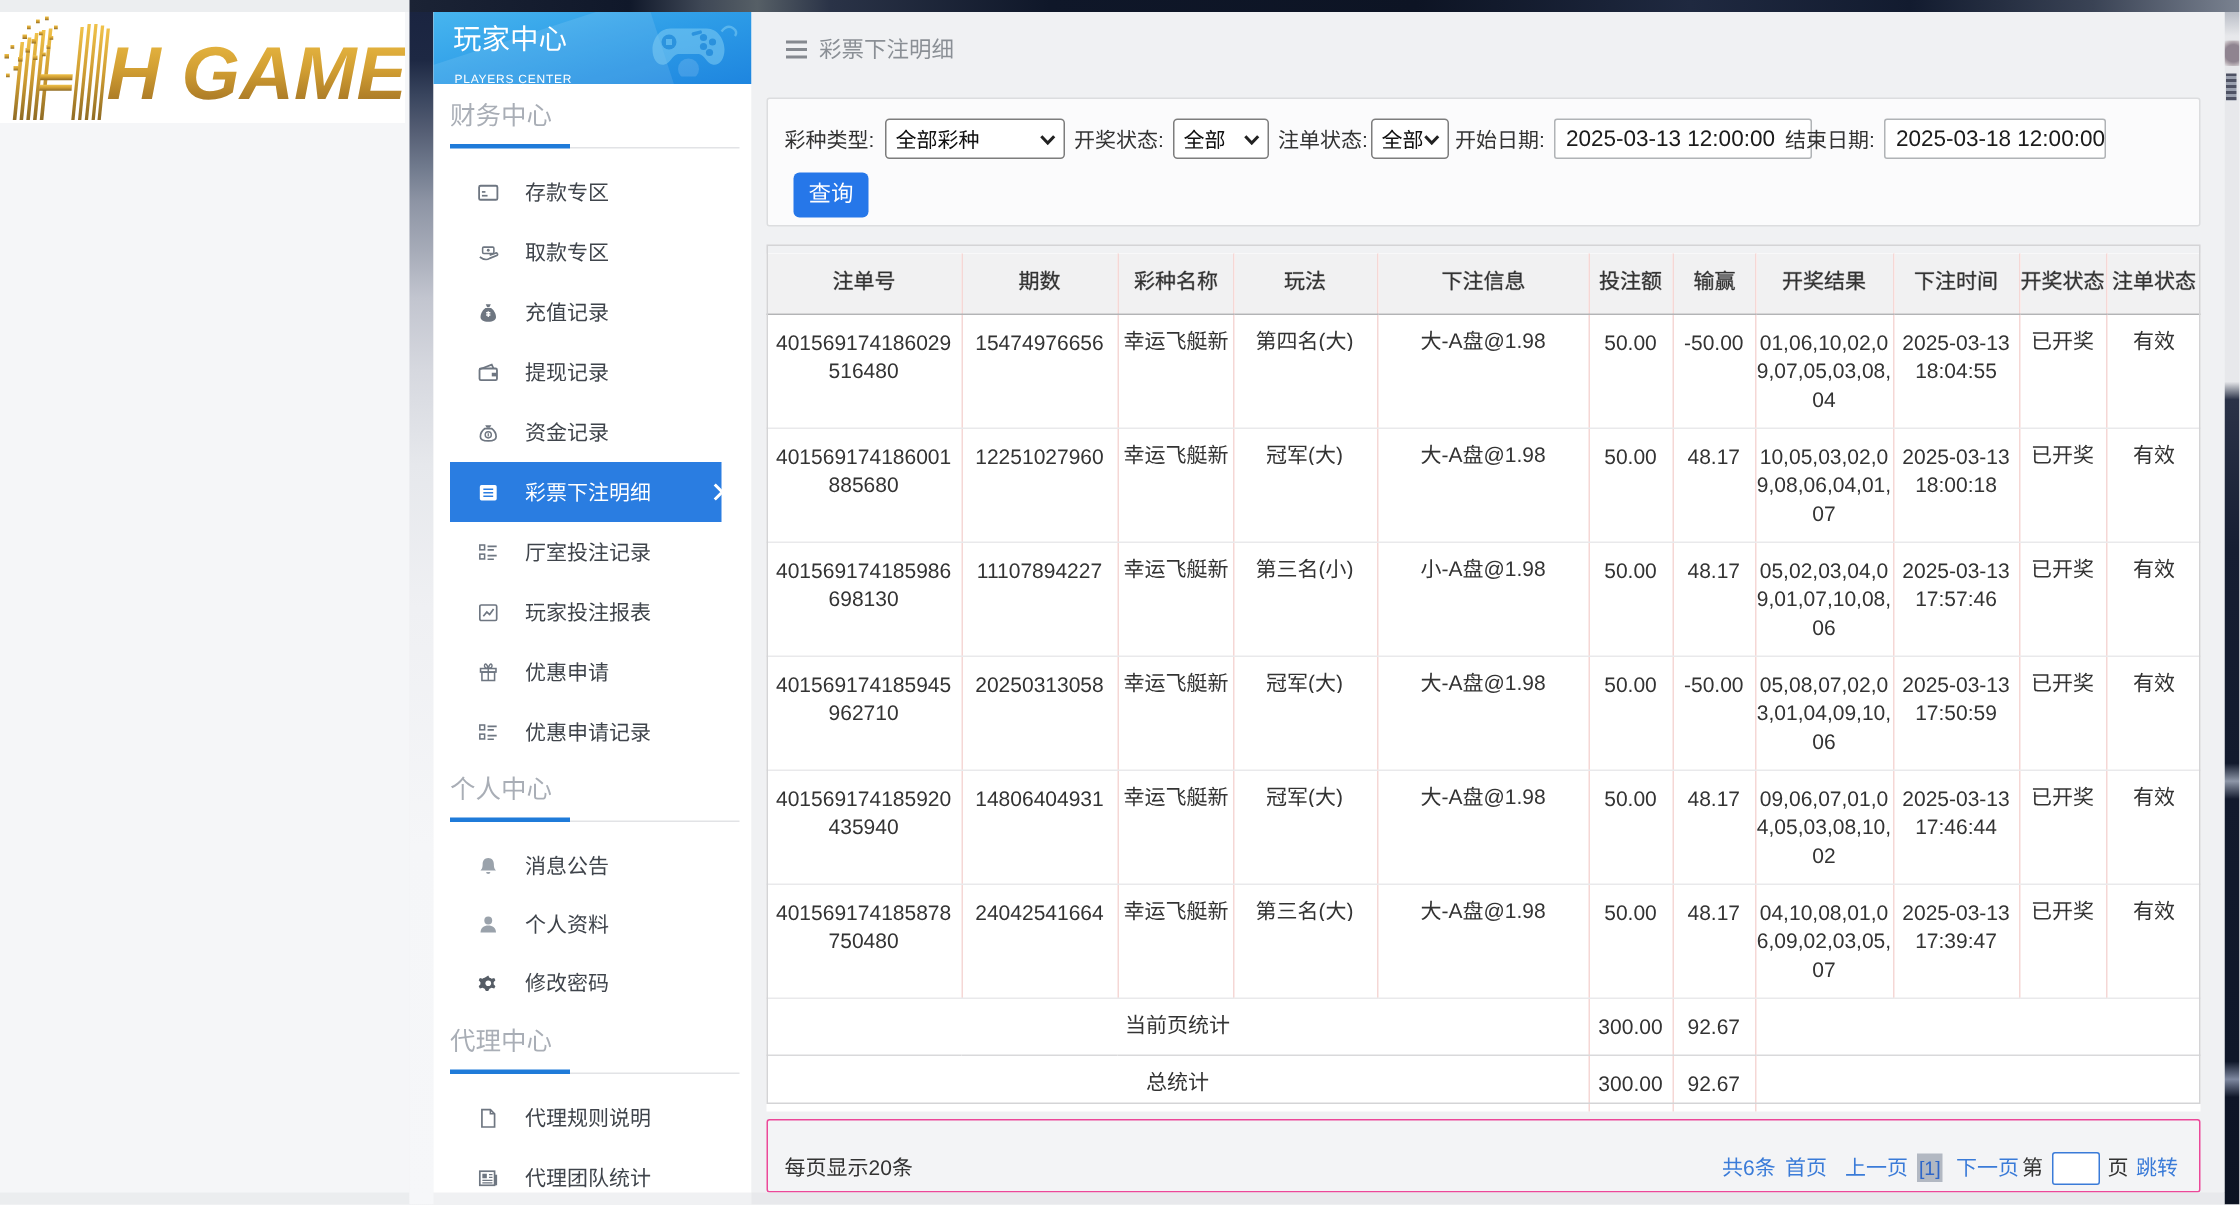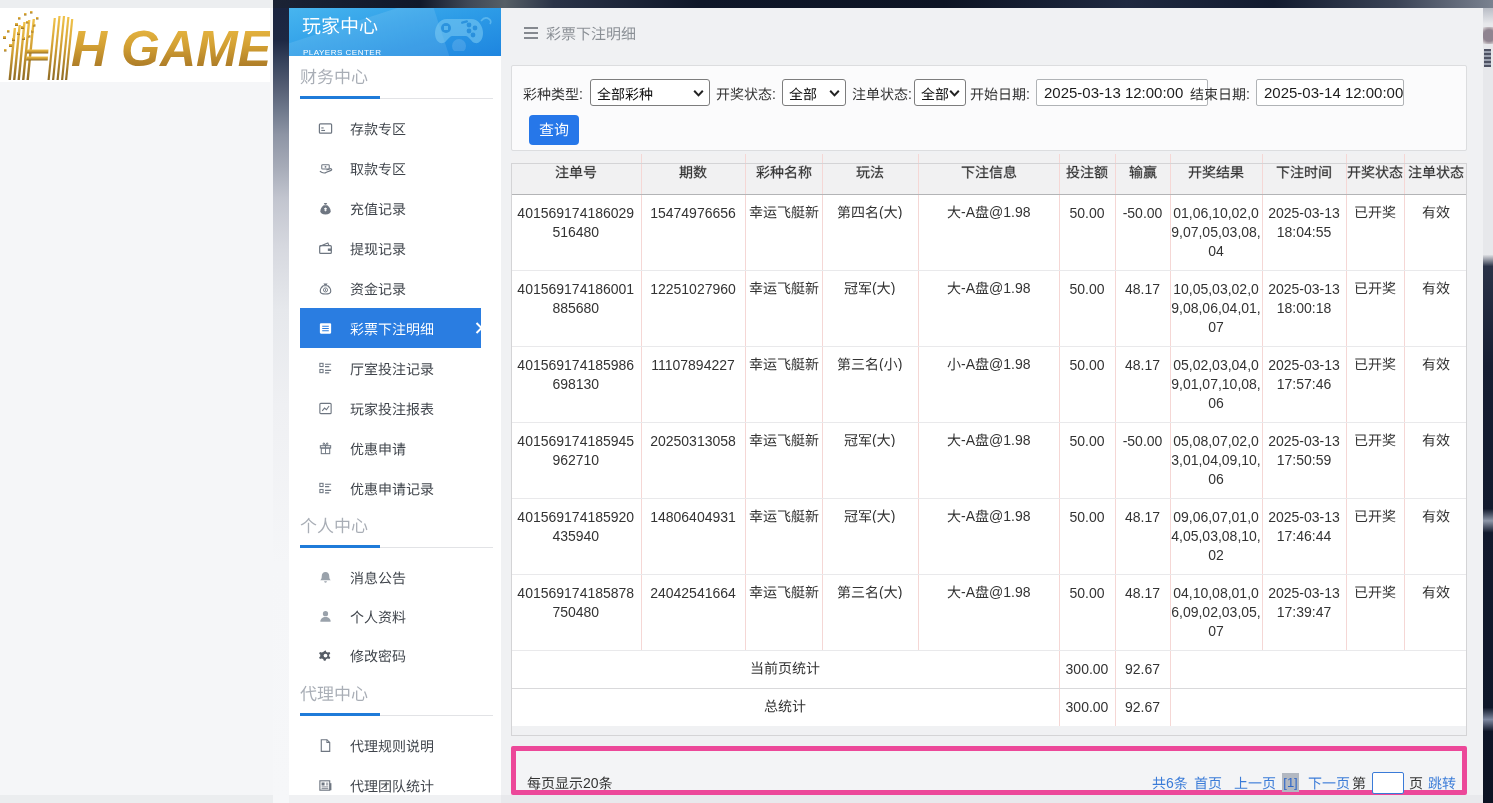--- a/index.html
+++ b/index.html
@@ -30,21 +30,21 @@
 .inp{position:absolute;height:27px;border:1px solid #b0b3b6;border-radius:2px;background:#fff;font-size:15px;color:#1b1b1b;font-family:"Liberation Sans",sans-serif;line-height:25px;padding-left:7px;white-space:nowrap}
 #qbtn{position:absolute;left:17px;top:49px;width:50px;height:30px;background:#2677e9;border-radius:4px;text-align:center;line-height:30px}
 table{border-collapse:collapse;table-layout:fixed;width:956px;background:#fff}
 td,th{border:1px solid;border-color:#e9e9eb #f5d7d5;text-align:center;vertical-align:top;font-size:14px;color:#333;line-height:19px;padding:9px 0 0 0;overflow:hidden}
 tr.hd{height:40px}
 tr.hd td{background:#f1f1f2;border-bottom:1px solid #b3b4b6}
 tr.dr{height:76px}
 tr.st{height:38px}
 tr.st td{border-color:#d9d9db #f5d7d5}
 table{border-style:hidden}
-#foot{position:absolute;left:10px;top:738px;width:956px;height:49px;background:#f3f4f6;border:5px solid #ec4899;border-radius:2px}
+#foot{position:absolute;left:10px;top:738px;width:956px;height:49px;background:#f3f4f6;border:1px solid #ec4899;border-radius:2px}
 #mainbot{left:501px;top:795px;width:982px;height:8px;background:#e8e9ec}
 </style></head><body>
 <svg width="0" height="0" style="position:absolute">
     <defs>
       <path id="c0" d="M432 -771V-699H905V-771ZM34 -113 51 -40C147 -67 279 -104 404 -139L395 -206L252 -168V-401H367V-471H252V-693H382V-763H47V-693H179V-471H62V-401H179V-149ZM388 -481V-408H523C513 -185 485 -48 282 25C297 38 318 65 326 82C546 -2 584 -158 596 -408H709V-29C709 50 726 74 797 74C812 74 870 74 884 74C948 74 966 35 973 -103C952 -108 921 -120 905 -134C902 -16 898 3 878 3C865 3 818 3 808 3C787 3 783 -2 783 -30V-408H958V-481Z"></path>
       <path id="c1" d="M423 -824C436 -802 450 -775 461 -750H84V-544H157V-682H846V-544H923V-750H551C539 -780 519 -817 501 -847ZM790 -481C734 -429 647 -363 571 -313C548 -368 514 -421 467 -467C492 -484 516 -501 537 -520H789V-586H209V-520H438C342 -456 205 -405 80 -374C93 -360 114 -329 121 -315C217 -343 321 -383 411 -433C430 -415 446 -395 460 -374C373 -310 204 -238 78 -207C91 -191 108 -165 116 -148C236 -185 391 -256 489 -324C501 -300 510 -277 516 -254C416 -163 221 -69 61 -32C76 -15 92 13 100 32C244 -12 416 -95 530 -182C539 -101 521 -33 491 -10C473 7 454 10 427 10C406 10 372 9 336 5C348 26 355 56 356 76C388 77 420 78 441 78C487 78 513 70 545 43C601 1 625 -124 591 -253L639 -282C693 -136 788 -20 916 38C927 18 949 -9 966 -23C840 -73 744 -186 697 -319C752 -355 806 -395 852 -432Z"></path>
       <path id="c2" d="M458 -840V-661H96V-186H171V-248H458V79H537V-248H825V-191H902V-661H537V-840ZM171 -322V-588H458V-322ZM825 -322H537V-588H825Z"></path>
       <path id="c3" d="M295 -561V-65C295 34 327 62 435 62C458 62 612 62 637 62C750 62 773 6 784 -184C763 -190 731 -204 712 -218C705 -45 696 -9 634 -9C599 -9 468 -9 441 -9C384 -9 373 -18 373 -65V-561ZM135 -486C120 -367 87 -210 44 -108L120 -76C161 -184 192 -353 207 -472ZM761 -485C817 -367 872 -208 892 -105L966 -135C945 -238 889 -392 831 -512ZM342 -756C437 -689 555 -590 611 -527L665 -584C607 -647 487 -741 393 -805Z"></path>
       <path id="c4" d="M225 -666V-380C225 -249 212 -70 34 29C49 42 70 65 79 79C269 -37 290 -228 290 -379V-666ZM267 -129C315 -72 371 5 397 54L449 9C423 -38 365 -112 316 -167ZM85 -793V-177H147V-731H360V-180H422V-793ZM760 -839V-642H469V-571H735C671 -395 556 -212 439 -119C459 -103 482 -77 495 -58C595 -146 692 -293 760 -445V-18C760 -2 755 3 740 4C724 4 673 4 619 3C630 24 642 58 647 78C719 78 767 76 796 64C826 51 837 29 837 -18V-571H953V-642H837V-839Z"></path>
       <path id="c5" d="M446 -381C442 -345 435 -312 427 -282H126V-216H404C346 -87 235 -20 57 14C70 29 91 62 98 78C296 31 420 -53 484 -216H788C771 -84 751 -23 728 -4C717 5 705 6 684 6C660 6 595 5 532 -1C545 18 554 46 556 66C616 69 675 70 706 69C742 67 765 61 787 41C822 10 844 -66 866 -248C868 -259 870 -282 870 -282H505C513 -311 519 -342 524 -375ZM745 -673C686 -613 604 -565 509 -527C430 -561 367 -604 324 -659L338 -673ZM382 -841C330 -754 231 -651 90 -579C106 -567 127 -540 137 -523C188 -551 234 -583 275 -616C315 -569 365 -529 424 -497C305 -459 173 -435 46 -423C58 -406 71 -376 76 -357C222 -375 373 -406 508 -457C624 -410 764 -382 919 -369C928 -390 945 -420 961 -437C827 -444 702 -463 597 -495C708 -549 802 -619 862 -710L817 -741L804 -737H397C421 -766 442 -796 460 -826Z"></path>
@@ -608,29 +608,29 @@
       <div class="inp" style="left:524px;top:13px;width:172px">2025-03-13 12:00:00</div>
       <div style="position:absolute;left:678px;top:19px"><svg class="ct" style="vertical-align:-1.8px" width="59.9" height="14" viewBox="0 0 4278 1000">
           <g transform="translate(0,880)" fill="#333">
             <use href="#c67" x="0"></use>
             <use href="#c68" x="1000"></use>
             <use href="#c65" x="2000"></use>
             <use href="#c66" x="3000"></use>
           </g>
           <text x="4000" y="880" font-family="Liberation Sans" font-size="1000" fill="#333">:</text>
         </svg></div>
-      <div class="inp" style="left:744px;top:13px;width:148px">2025-03-14 12:00:00</div>
+      <div class="inp" style="left:744px;top:13px;width:148px">2025-03-18 12:00:00</div>
       <div id="qbtn"><svg class="ct" style="vertical-align:-1.9px" width="30.0" height="15" viewBox="0 0 2000 1000">
           <g transform="translate(0,880)" fill="#ffffff">
             <use href="#c69" x="0"></use>
             <use href="#c70" x="1000"></use>
           </g>
         </svg></div>
     </div>
-    <div style="position:absolute;left:10px;top:146px">
+    <div style="position:absolute;left:10px;top:161px">
       <table>
         <colgroup>
           <col style="width:130px">
           <col style="width:104px">
           <col style="width:77px">
           <col style="width:96px">
           <col style="width:141px">
           <col style="width:56px">
           <col style="width:55px">
           <col style="width:92px">

